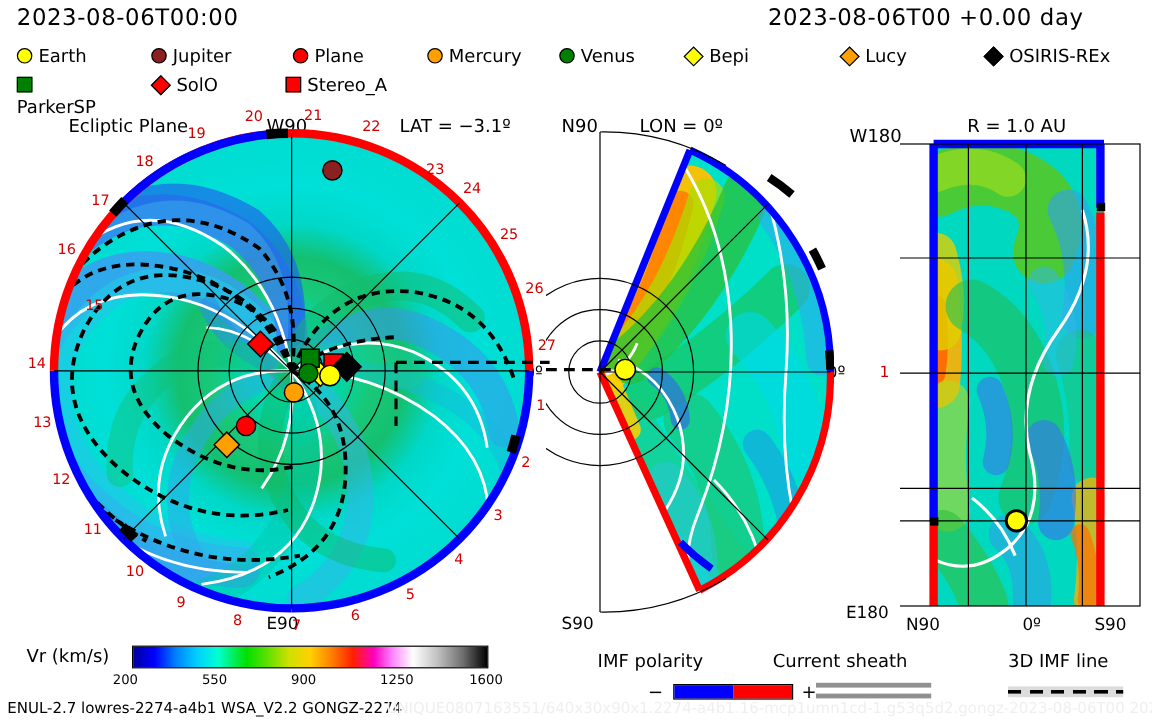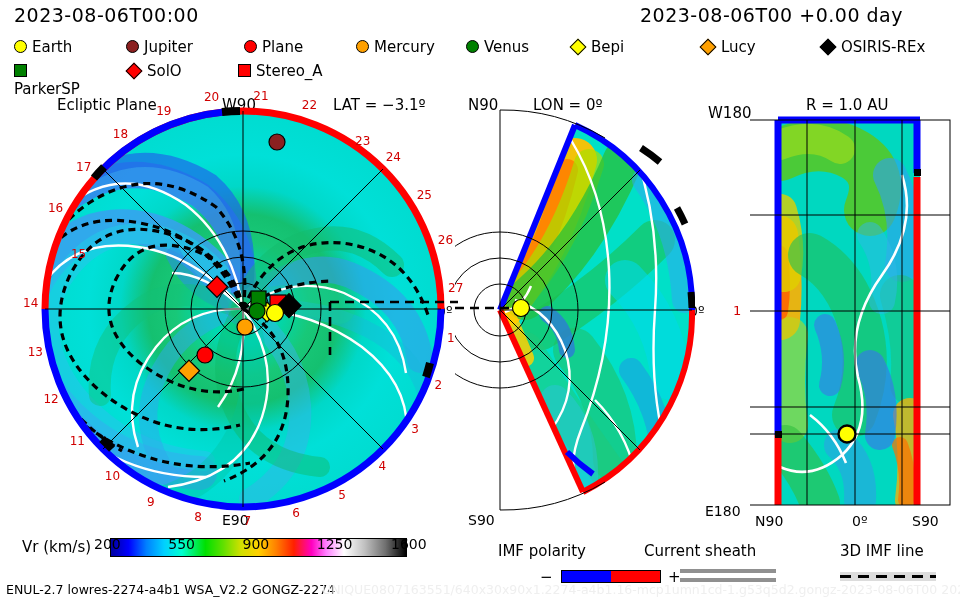--- a/index.html
+++ b/index.html
@@ -26,21 +26,21 @@
   .rnum{position:absolute;font-size:12px;color:#d00000;white-space:nowrap;}
 
   
   #colorbar-label{left:22px;top:538px;font-size:15px;}
   #colorbar{left:110px;top:538px;width:297px;height:19px;border:1px solid #000;box-sizing:border-box;
     background:linear-gradient(to right,
       #0000a0 0%, #0000ff 6%, #0080ff 12%, #00d0ff 18%, #00ffd0 24%,
       #00e000 32%, #60e000 38%, #d0e000 44%, #ffd000 50%, #ff8000 56%,
       #ff2000 62%, #ff00c0 68%, #ff80ff 73%, #ffffff 79%,
       #c0c0c0 86%, #707070 93%, #000000 100%);}
-  .cb-tick{position:absolute;font-size:14px;top:536px;text-align:right;}
+  .cb-tick{position:absolute;font-size:11px;top:560px;text-align:right;}
   #footer-text{left:6px;top:582px;font-size:12.5px;white-space:nowrap;}
   #footer-watermark{left:322px;top:582px;font-size:12.5px;color:#efefef;white-space:nowrap;}
 
   .blegend-title{position:absolute;font-size:15px;white-space:nowrap;}
   #imf-bar{position:absolute;left:561px;top:570px;width:100px;height:13px;border:1px solid #000;box-sizing:border-box;}
   #imf-bar .h{width:50%;height:100%;float:left;}
   #imf-minus{position:absolute;left:540px;top:568px;font-size:15px;}
   #imf-plus{position:absolute;left:668px;top:568px;font-size:15px;}
   .sheath-line{position:absolute;background:#909090;height:4px;width:96px;left:680px;}
   #imf3d-base{position:absolute;left:840px;top:572px;width:96px;height:9px;background:#dcdcdc;}

